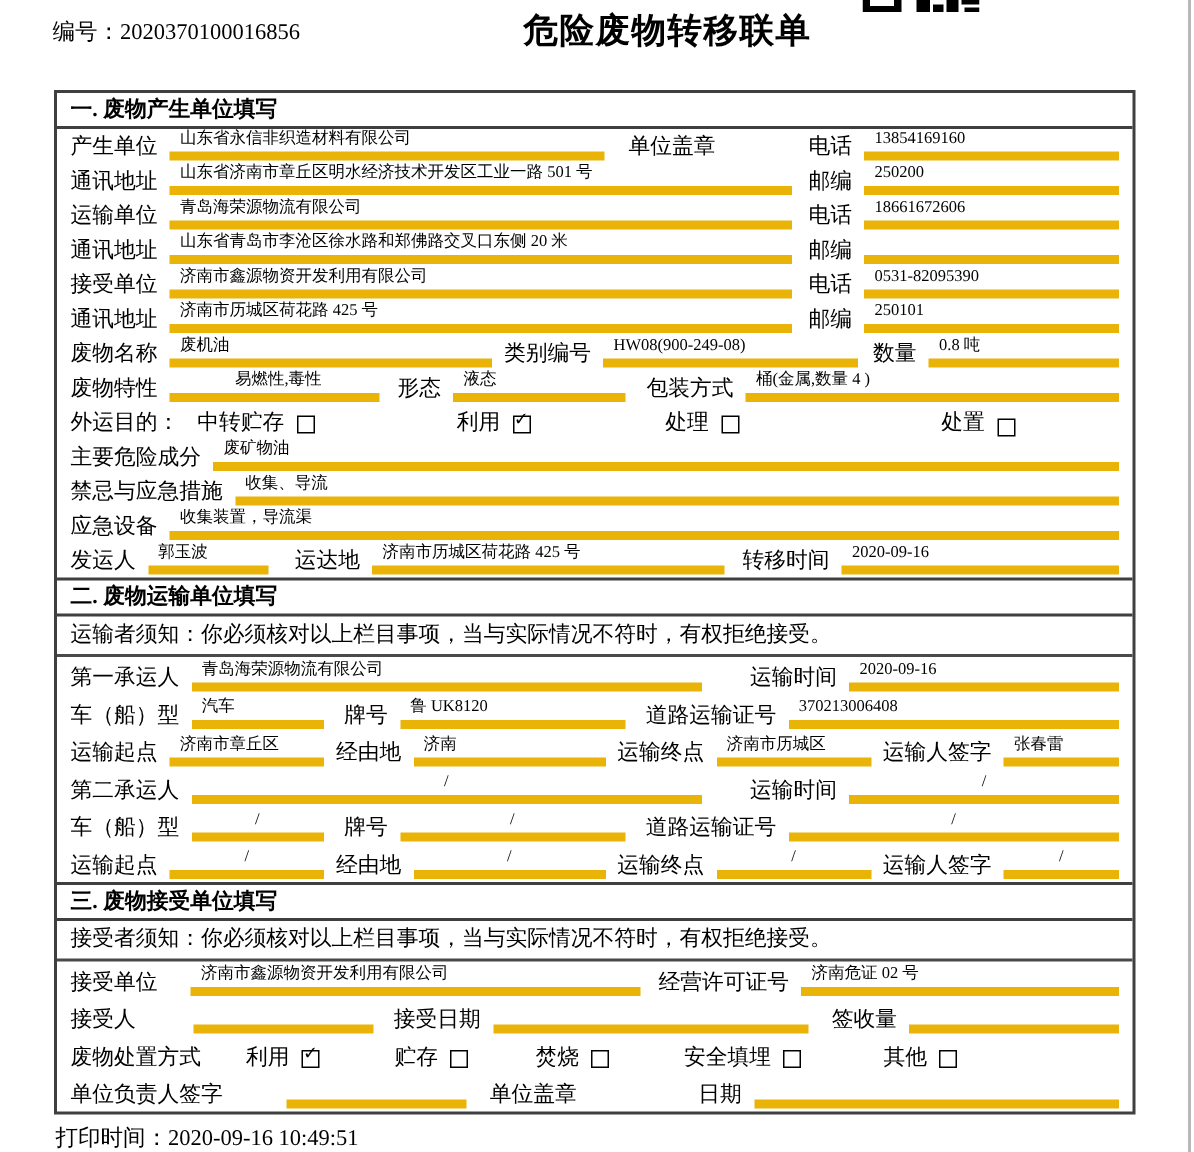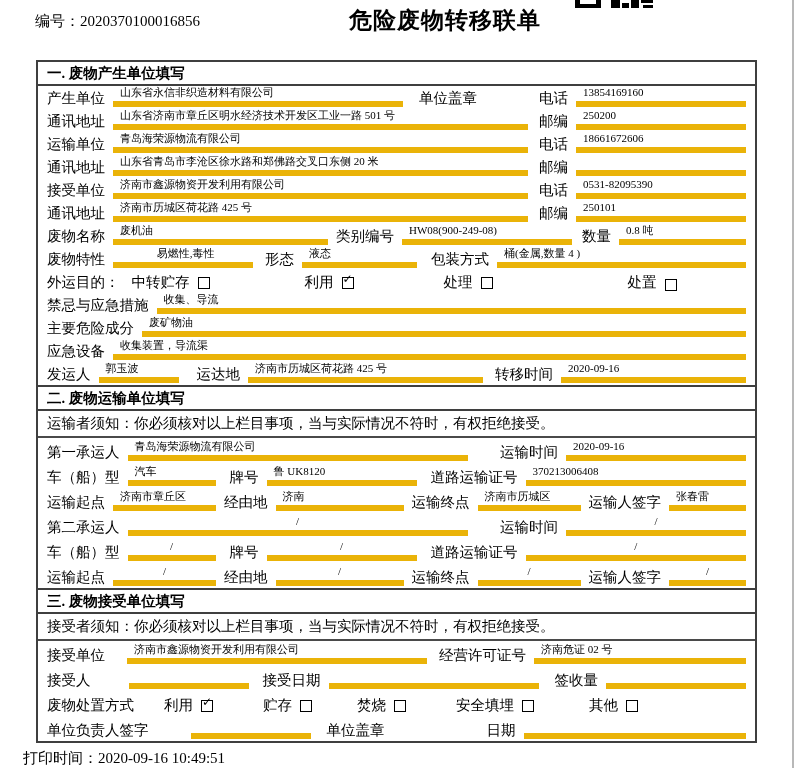--- a/index.html
+++ b/index.html
@@ -38,21 +38,21 @@
   .chk{display:flex;align-items:center;margin-left:8px;}
   .chk .lab{margin-left:0;}
   .box{
     width:12px;height:12px;border:1px solid #000;margin-left:8px;
     position:relative;display:inline-block;box-sizing:border-box;background:#fff;
   }
   .tick{
     position:absolute;left:0px;top:-5px;font-size:12px;line-height:12px;
     font-family:"DejaVu Sans","Liberation Sans",sans-serif;
   }
-  .print-time{position:absolute;top:749px;left:23px;font-size:15px;white-space:nowrap;}
+  .print-time{position:absolute;top:749px;left:37px;font-size:15px;white-space:nowrap;}
 </style>
 </head>
 <body>
 
 <div class="serial"><span>编号：</span><span>2020370100016856</span></div>
 
 <div class="doc-title">危险废物转移联单</div>
 
 <svg class="qr-frag" width="78" height="9" viewBox="0 0 78 9">
   <rect x="0" y="0" width="26" height="8" fill="#000"></rect>
@@ -135,26 +135,26 @@
         <span class="chk" style="margin-left: 90px;">
           <span class="lab">处理</span>
           <span class="box"></span>
         </span>
         <span class="chk" style="margin-left: 135px; align-items: flex-end;">
           <span class="lab">处置</span>
           <span class="box"></span>
         </span>
       </div>
       <div class="row">
+        <span class="lab">主要危险成分</span>
+        <span class="fld flex">废矿物油</span>
+      </div>
+      <div class="row">
         <span class="lab">禁忌与应急措施</span>
         <span class="fld flex">收集、导流</span>
-      </div>
-      <div class="row">
-        <span class="lab">主要危险成分</span>
-        <span class="fld flex">废矿物油</span>
       </div>
       <div class="row">
         <span class="lab">应急设备</span>
         <span class="fld flex">收集装置，导流渠</span>
       </div>
       <div class="row">
         <span class="lab">发运人</span>
         <span class="fld" style="width: 80px;">郭玉波</span>
         <span class="lab" style="margin-left: 18px;">运达地</span>
         <span class="fld" style="width: 235px;">济南市历城区荷花路 425 号</span>
@@ -253,21 +253,21 @@
         </span>
         <span class="chk" style="margin-left: 55px;">
           <span class="lab">其他</span>
           <span class="box"></span>
         </span>
       </div>
       <div class="row">
         <span class="lab">单位负责人签字</span>
         <span class="fld" style="width: 120px; margin-left: 42px;"></span>
         <span class="lab" style="margin-left: 16px;">单位盖章</span>
-        <span class="lab" style="margin-left: 102px;">日期</span>
+        <span class="lab" style="margin-left: 81px;">日期</span>
         <span class="fld flex"></span>
       </div>
     </div>
   </div>
 
 <div class="print-time"><span>打印时间：</span><span>2020-09-16 10:49:51</span></div>
 
 <div class="edge-line"></div>
 
 </body></html>

